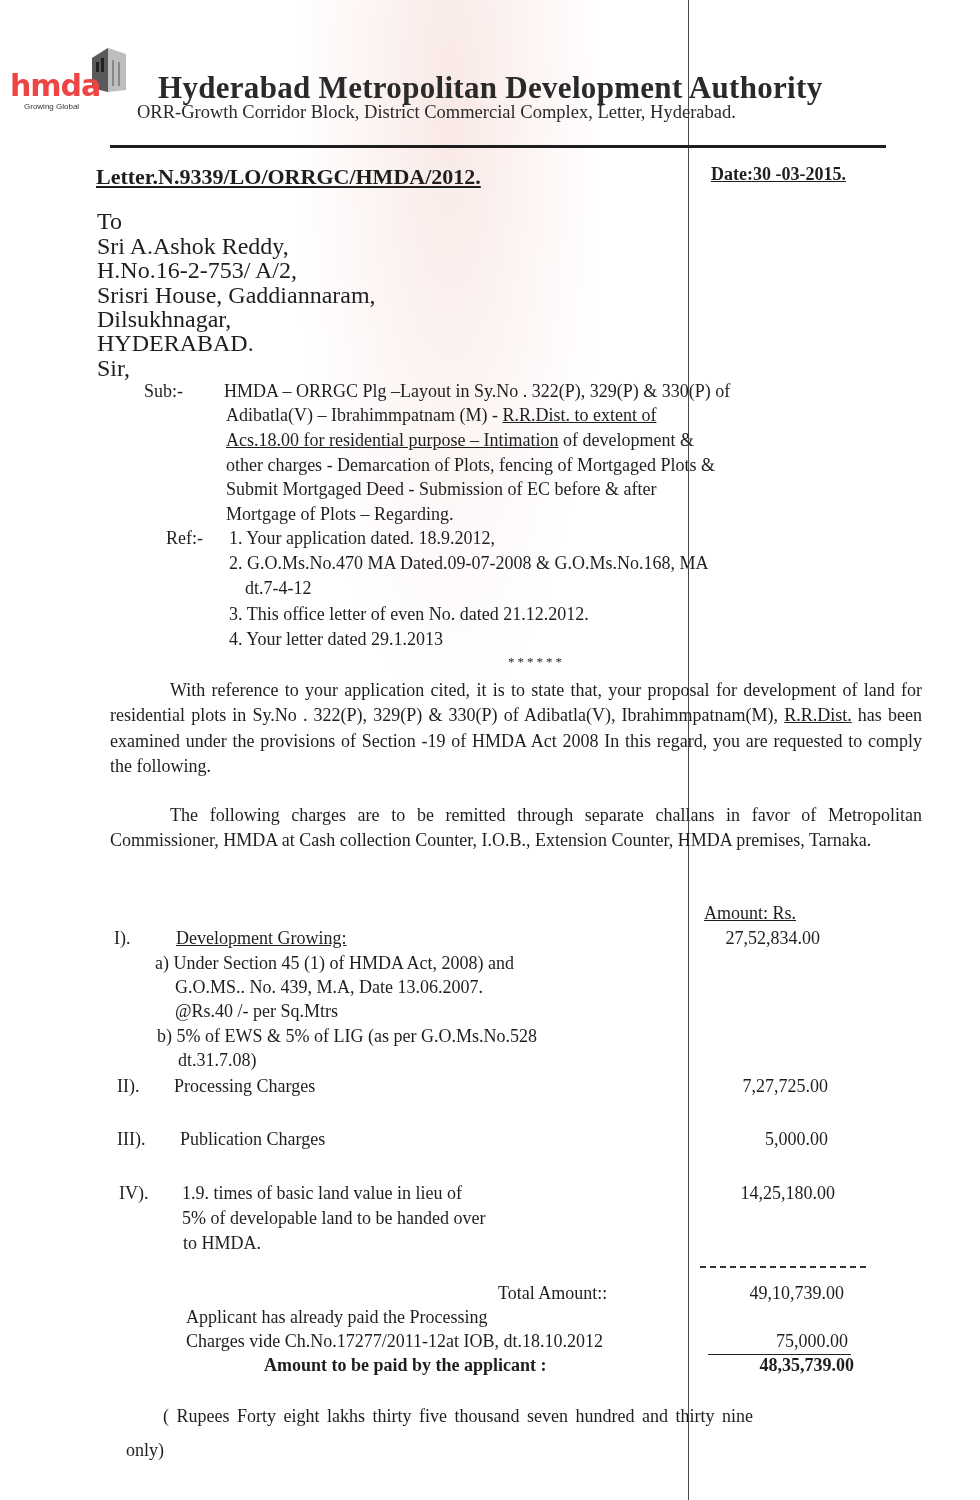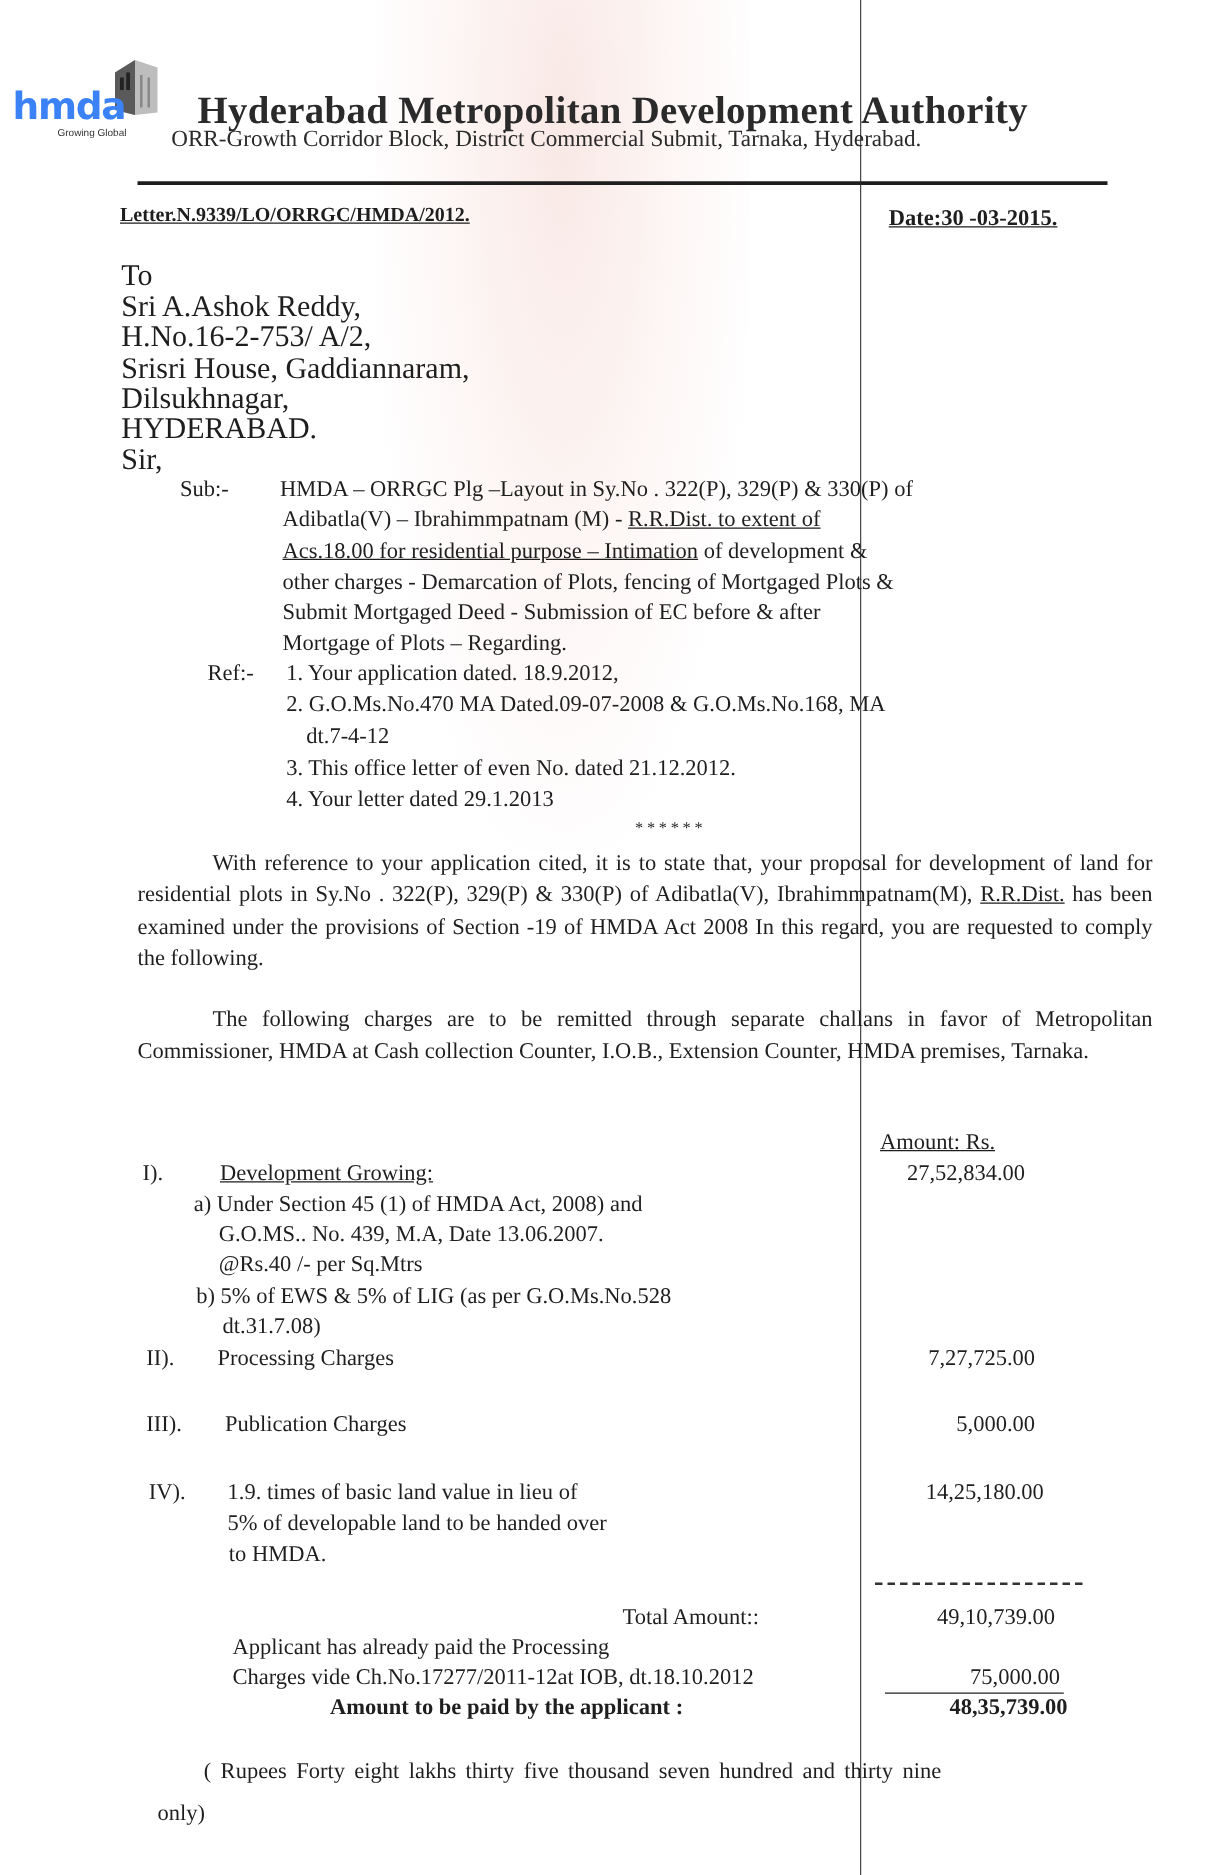--- a/index.html
+++ b/index.html
@@ -15,28 +15,28 @@
     pointer-events: none;
   }
   .fold {
     position: absolute; left: 688px; top: 0; width: 0; height: 1500px;
     border-left: 1.5px solid #2a2a2a; opacity: 0.85;
   }
   .abs { position: absolute; white-space: nowrap; }
 
   
   .logo { position: absolute; left: 10px; top: 44px; width: 120px; height: 70px; }
-  .logo-text { position: absolute; left: 0; top: 24px; font-family: "DejaVu Sans", sans-serif; font-size: 30px; font-weight: bold; letter-spacing: -1px; color: #3b82f6; }
+  .logo-text { position: absolute; left: 0; top: 24px; font-family: "DejaVu Sans", sans-serif; font-size: 30px; font-weight: bold; letter-spacing: -1px; color: #ef4444; }
   .logo-bldg { position: absolute; left: 76px; top: 0; width: 44px; height: 50px; }
-  .logo-tag { position: absolute; left: 14px; top: 58px; font-family: "Liberation Sans", sans-serif; font-size: 8px; color: #333; margin-left: 22px; }
+  .logo-tag { position: absolute; left: 14px; top: 58px; font-family: "Liberation Sans", sans-serif; font-size: 8px; color: #333; }
   .org-name { left: 158px; top: 70px; font-size: 31px; font-weight: bold; letter-spacing: 0.3px; color: #2a2a2a; }
   .org-addr { left: 137px; top: 102px; font-size: 18.5px; color: #2a2a2a; }
   .hr { position: absolute; left: 110px; top: 145px; width: 776px; height: 3px; background: #1e1e1e; }
 
-  .letter-no { left: 96px; top: 164px; font-size: 16px; font-weight: bold; text-decoration: underline; }
+  .letter-no { left: 96px; top: 164px; font-size: 22px; font-weight: bold; text-decoration: underline; }
   .letter-date { left: 711px; top: 164px; font-size: 18px; font-weight: bold; text-decoration: underline; }
 
   .addr { left: 97px; font-size: 24px; }
   .lbl { font-size: 18px; }
   .txt { font-size: 18px; }
   .u { text-decoration: underline; }
   .para { position: absolute; left: 110px; width: 812px; font-size: 18px; line-height: 25.3px; text-align: justify; }
   .para .indent { display: inline-block; width: 60px; }
   .amt { position: absolute; font-size: 18px; text-align: right; }
   .dashes { position: absolute; left: 700px; top: 1266px; width: 166px; border-top: 2px dashed #333; }
@@ -53,21 +53,21 @@
     <polygon points="6,14 22,4 22,48 6,44" fill="#5a5a5a"></polygon>
     <rect x="10" y="18" width="3" height="10" fill="#222"></rect>
     <rect x="15" y="14" width="3" height="14" fill="#222"></rect>
     <rect x="26" y="16" width="2" height="26" fill="#888"></rect>
     <rect x="32" y="18" width="2" height="24" fill="#888"></rect>
   </svg>
   <div class="logo-text">hmda</div>
   <div class="logo-tag">Growing Global</div>
 </div>
 <div class="abs org-name">Hyderabad Metropolitan Development Authority</div>
-<div class="abs org-addr">ORR-Growth Corridor Block, District Commercial Submit, Tarnaka, Hyderabad.</div>
+<div class="abs org-addr">ORR-Growth Corridor Block, District Commercial Complex, Letter, Hyderabad.</div>
 <div class="hr"></div>
 
 <div class="abs letter-no">Letter.N.9339/LO/ORRGC/HMDA/2012.</div>
 <div class="abs letter-date">Date:30 -03-2015.</div>
 
 <div class="abs addr" style="top:208px">To</div>
 <div class="abs addr" style="top:233px">Sri A.Ashok Reddy,</div>
 <div class="abs addr" style="top:257px">H.No.16-2-753/ A/2,</div>
 <div class="abs addr" style="top:282px">Srisri House, Gaddiannaram,</div>
 <div class="abs addr" style="top:306px">Dilsukhnagar,</div>

